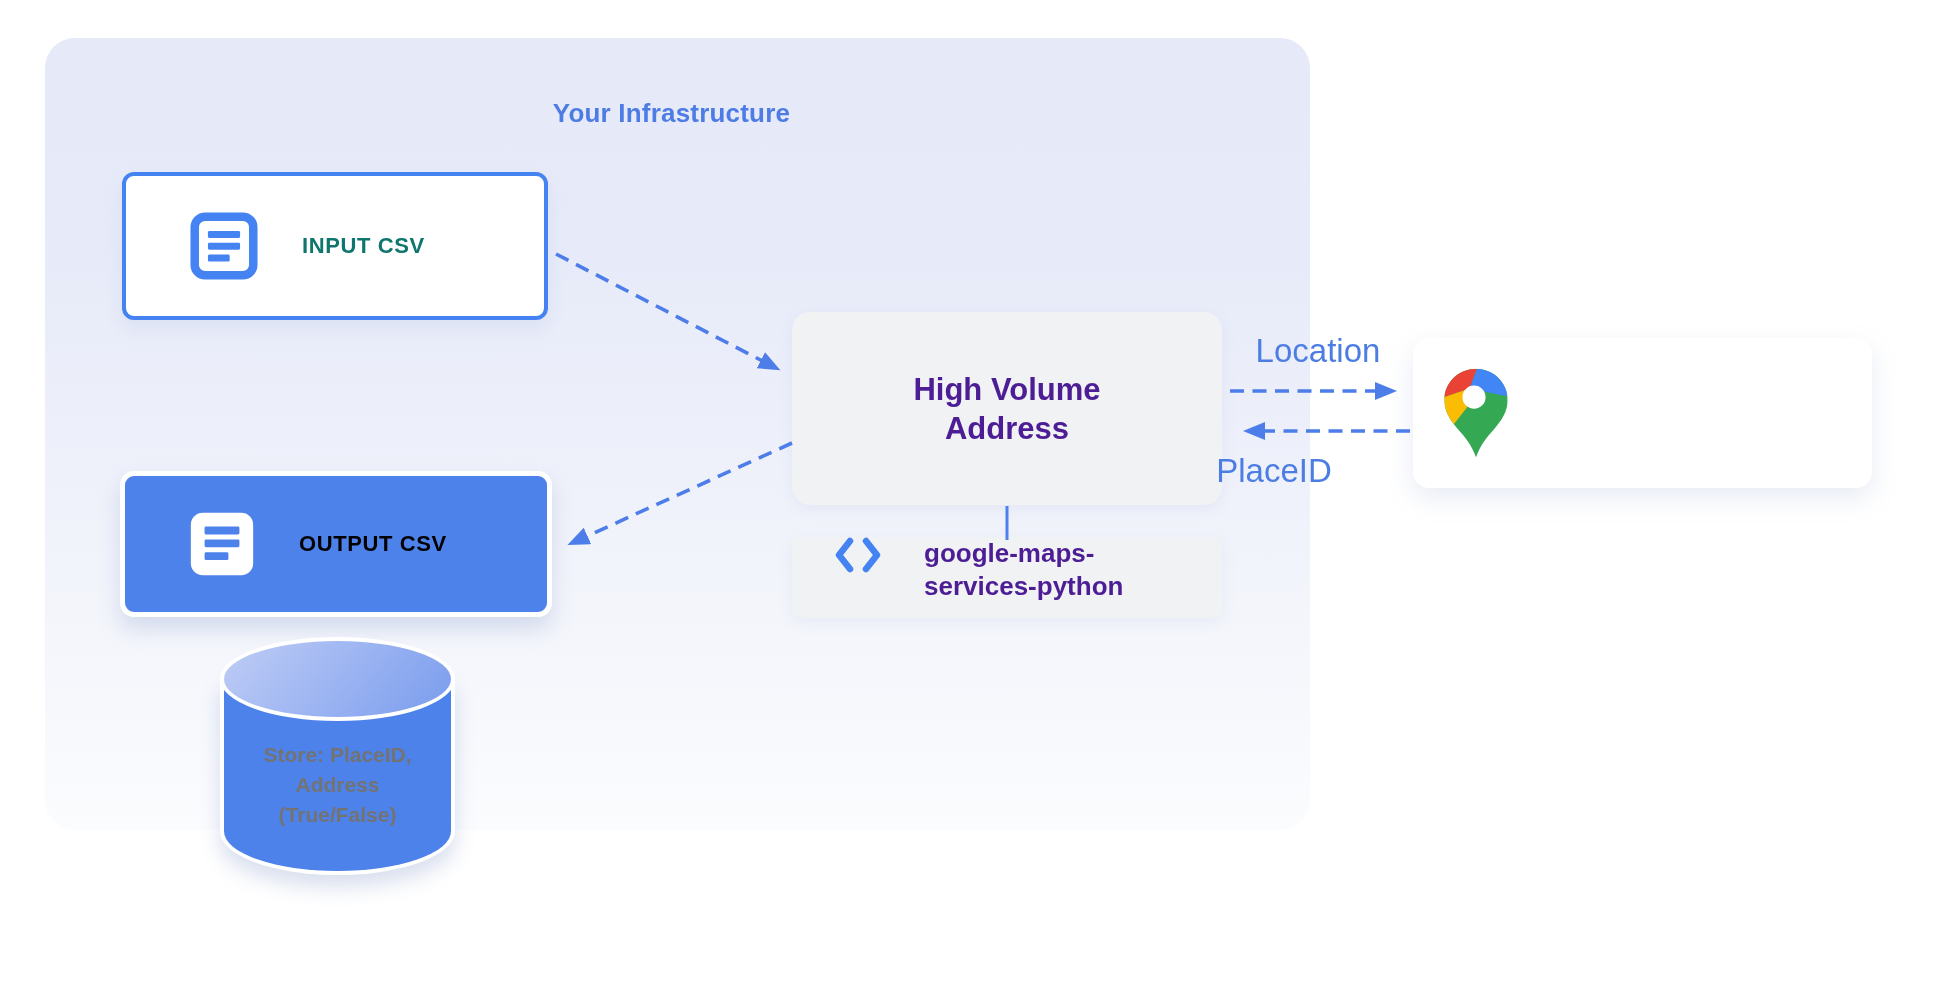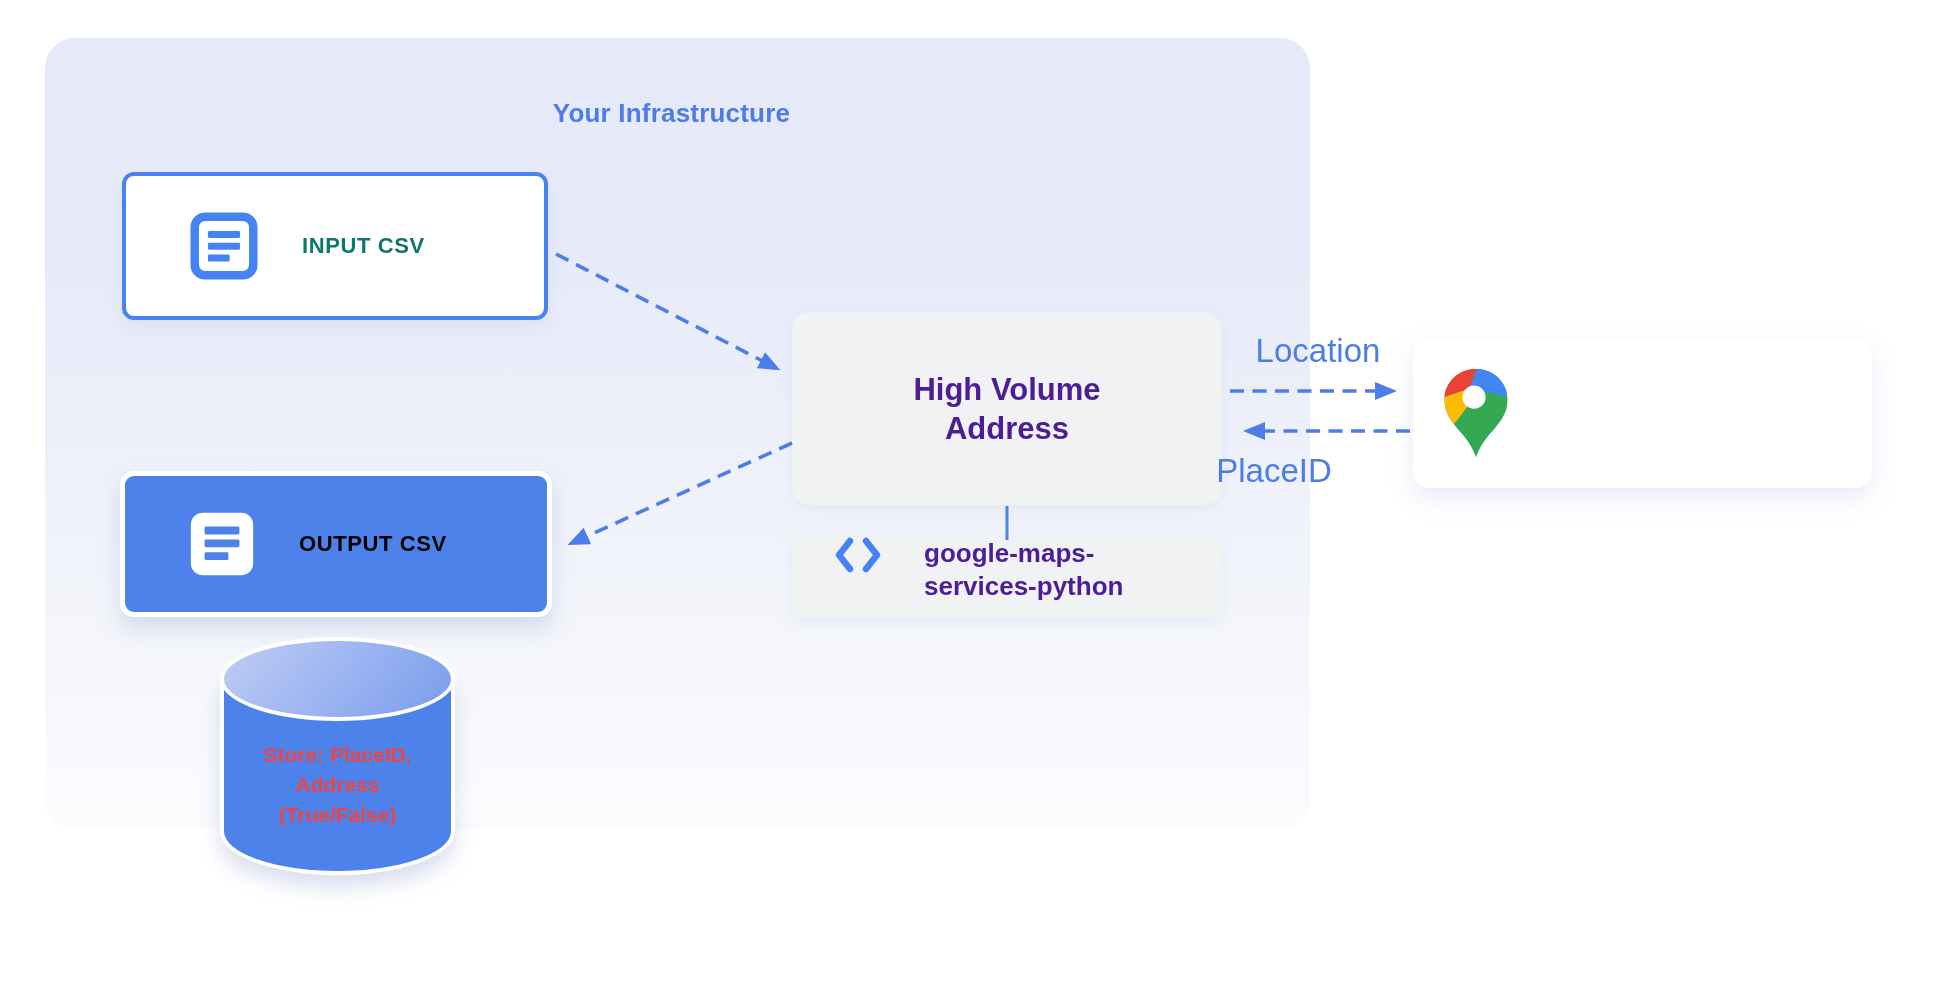--- a/index.html
+++ b/index.html
@@ -50,21 +50,21 @@
     box-shadow:0 12px 20px rgba(130,150,200,.30);
   }
   .cyl-top {
     position:absolute; left:0; top:0; width:235px; height:84px;
     box-sizing:border-box; border-radius:50%;
     background:linear-gradient(130deg,#BAC9F5 8%, #7FA0EE 92%);
     border:4px solid #ffffff; z-index:2;
   }
   .cyl-text {
     position:absolute; left:0; top:103px; width:100%; z-index:3;
-    text-align:center; color:#ef4444; font-size:21px; font-weight:700; line-height:30px;
+    text-align:center; color:#737373; font-size:21px; font-weight:700; line-height:30px;
   }
 
   
   .script-box {
     position:absolute; left:792px; top:312px; width:430px; height:193px;
     background:#F1F2F3; border-radius:18px;
     display:flex; flex-direction:column; align-items:center; justify-content:center;
     font-size:31px; font-weight:700; line-height:39px; text-align:center;
     box-shadow:0 4px 14px rgba(130,150,200,.10);
   }

